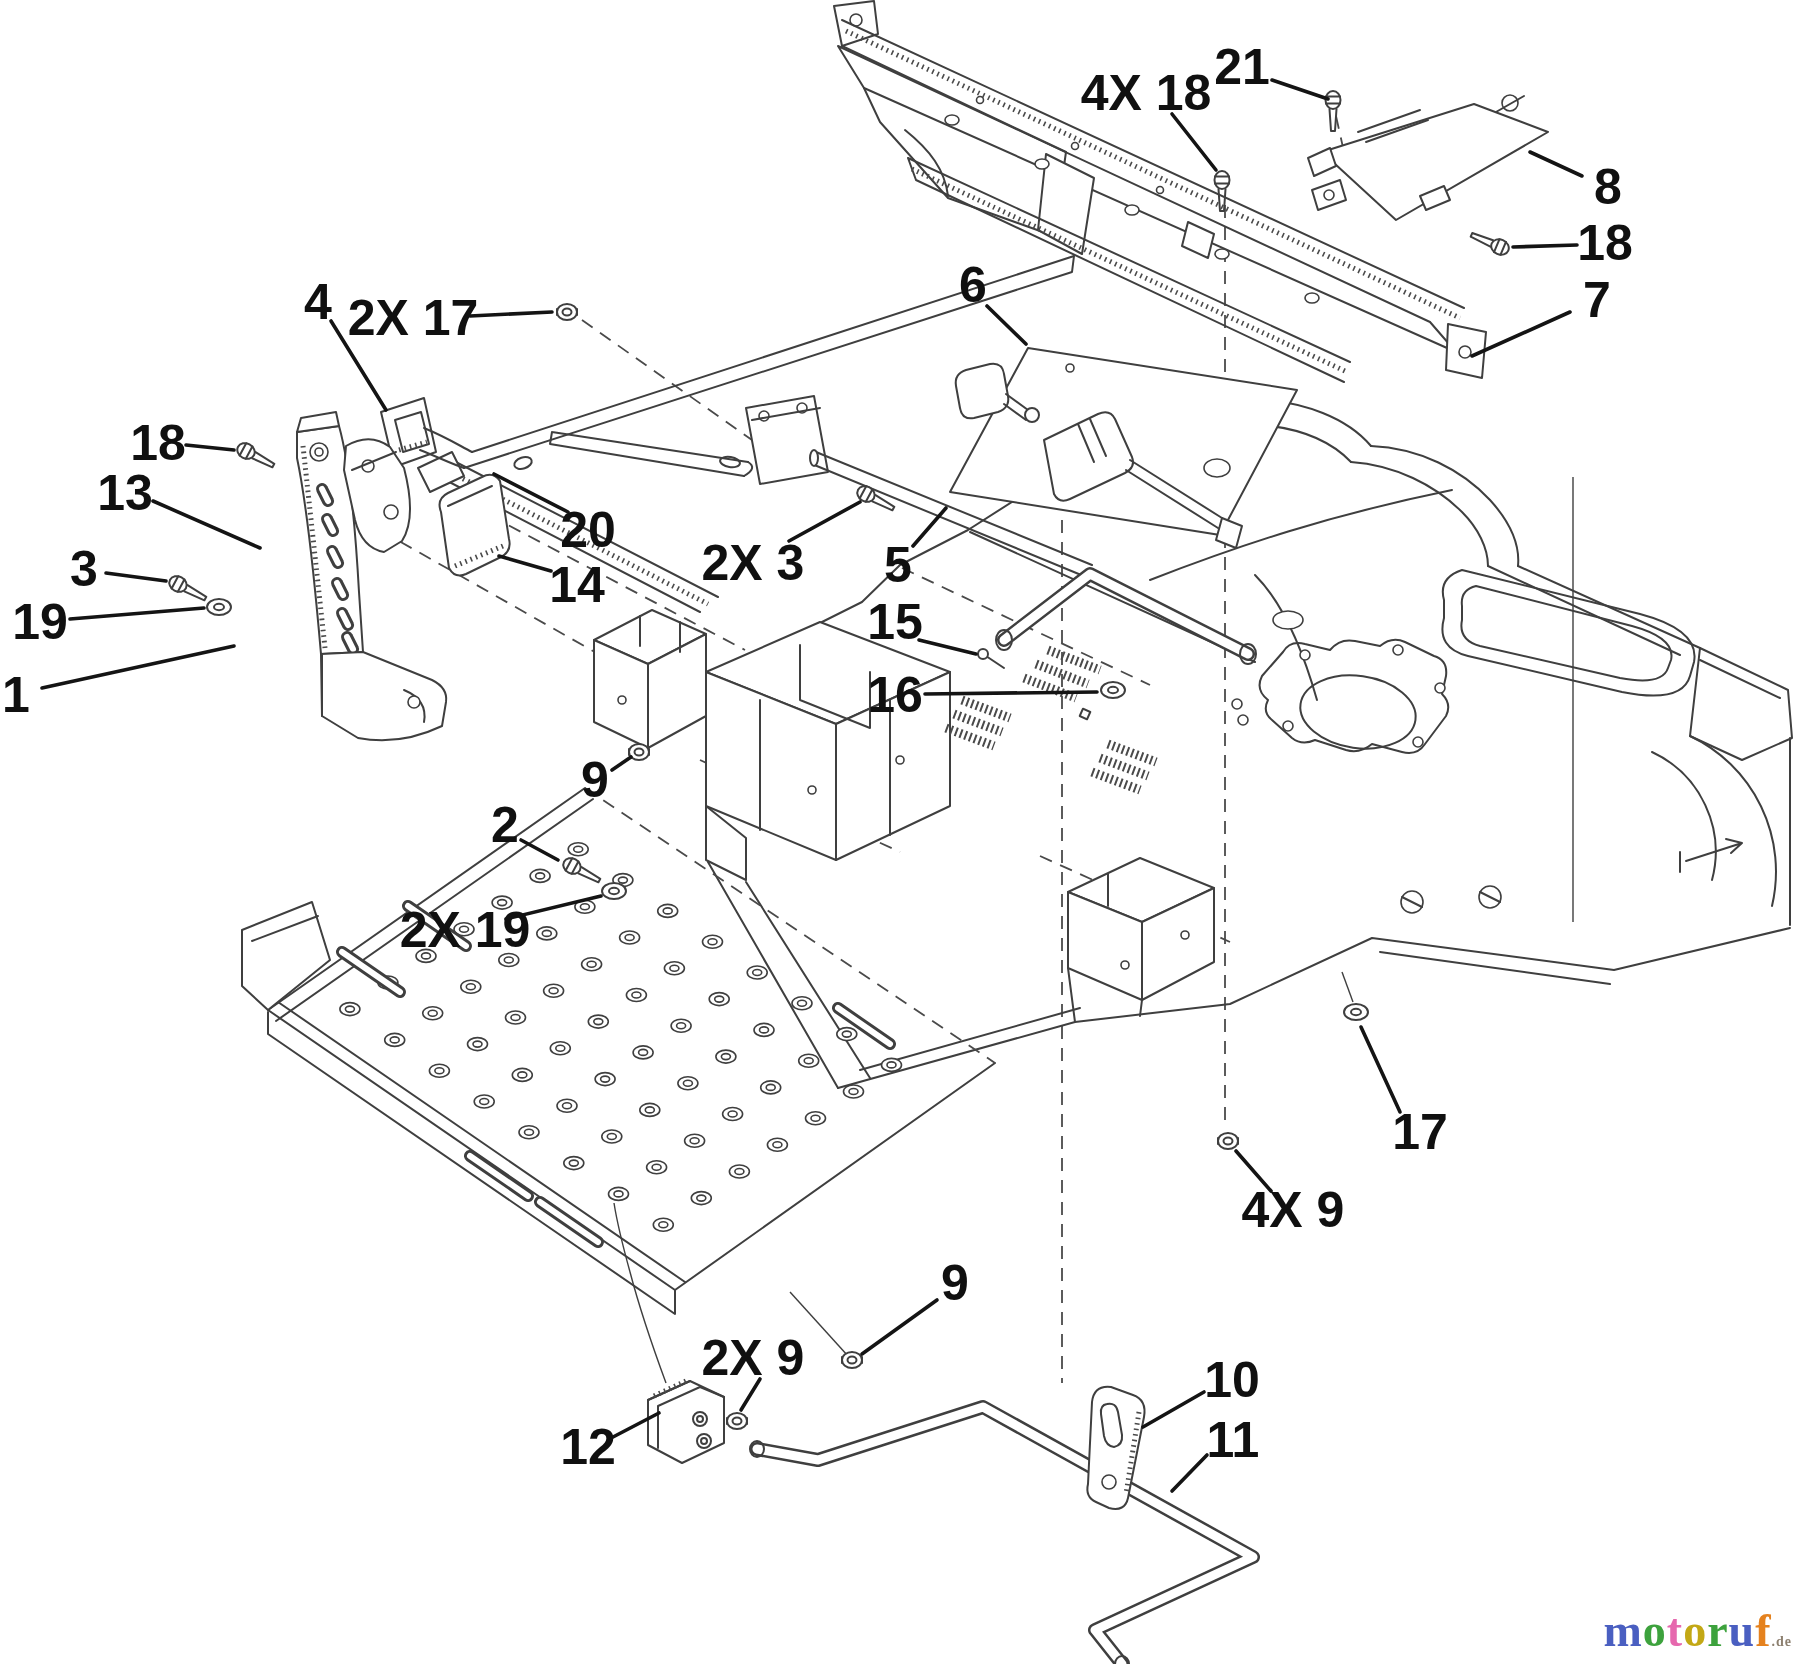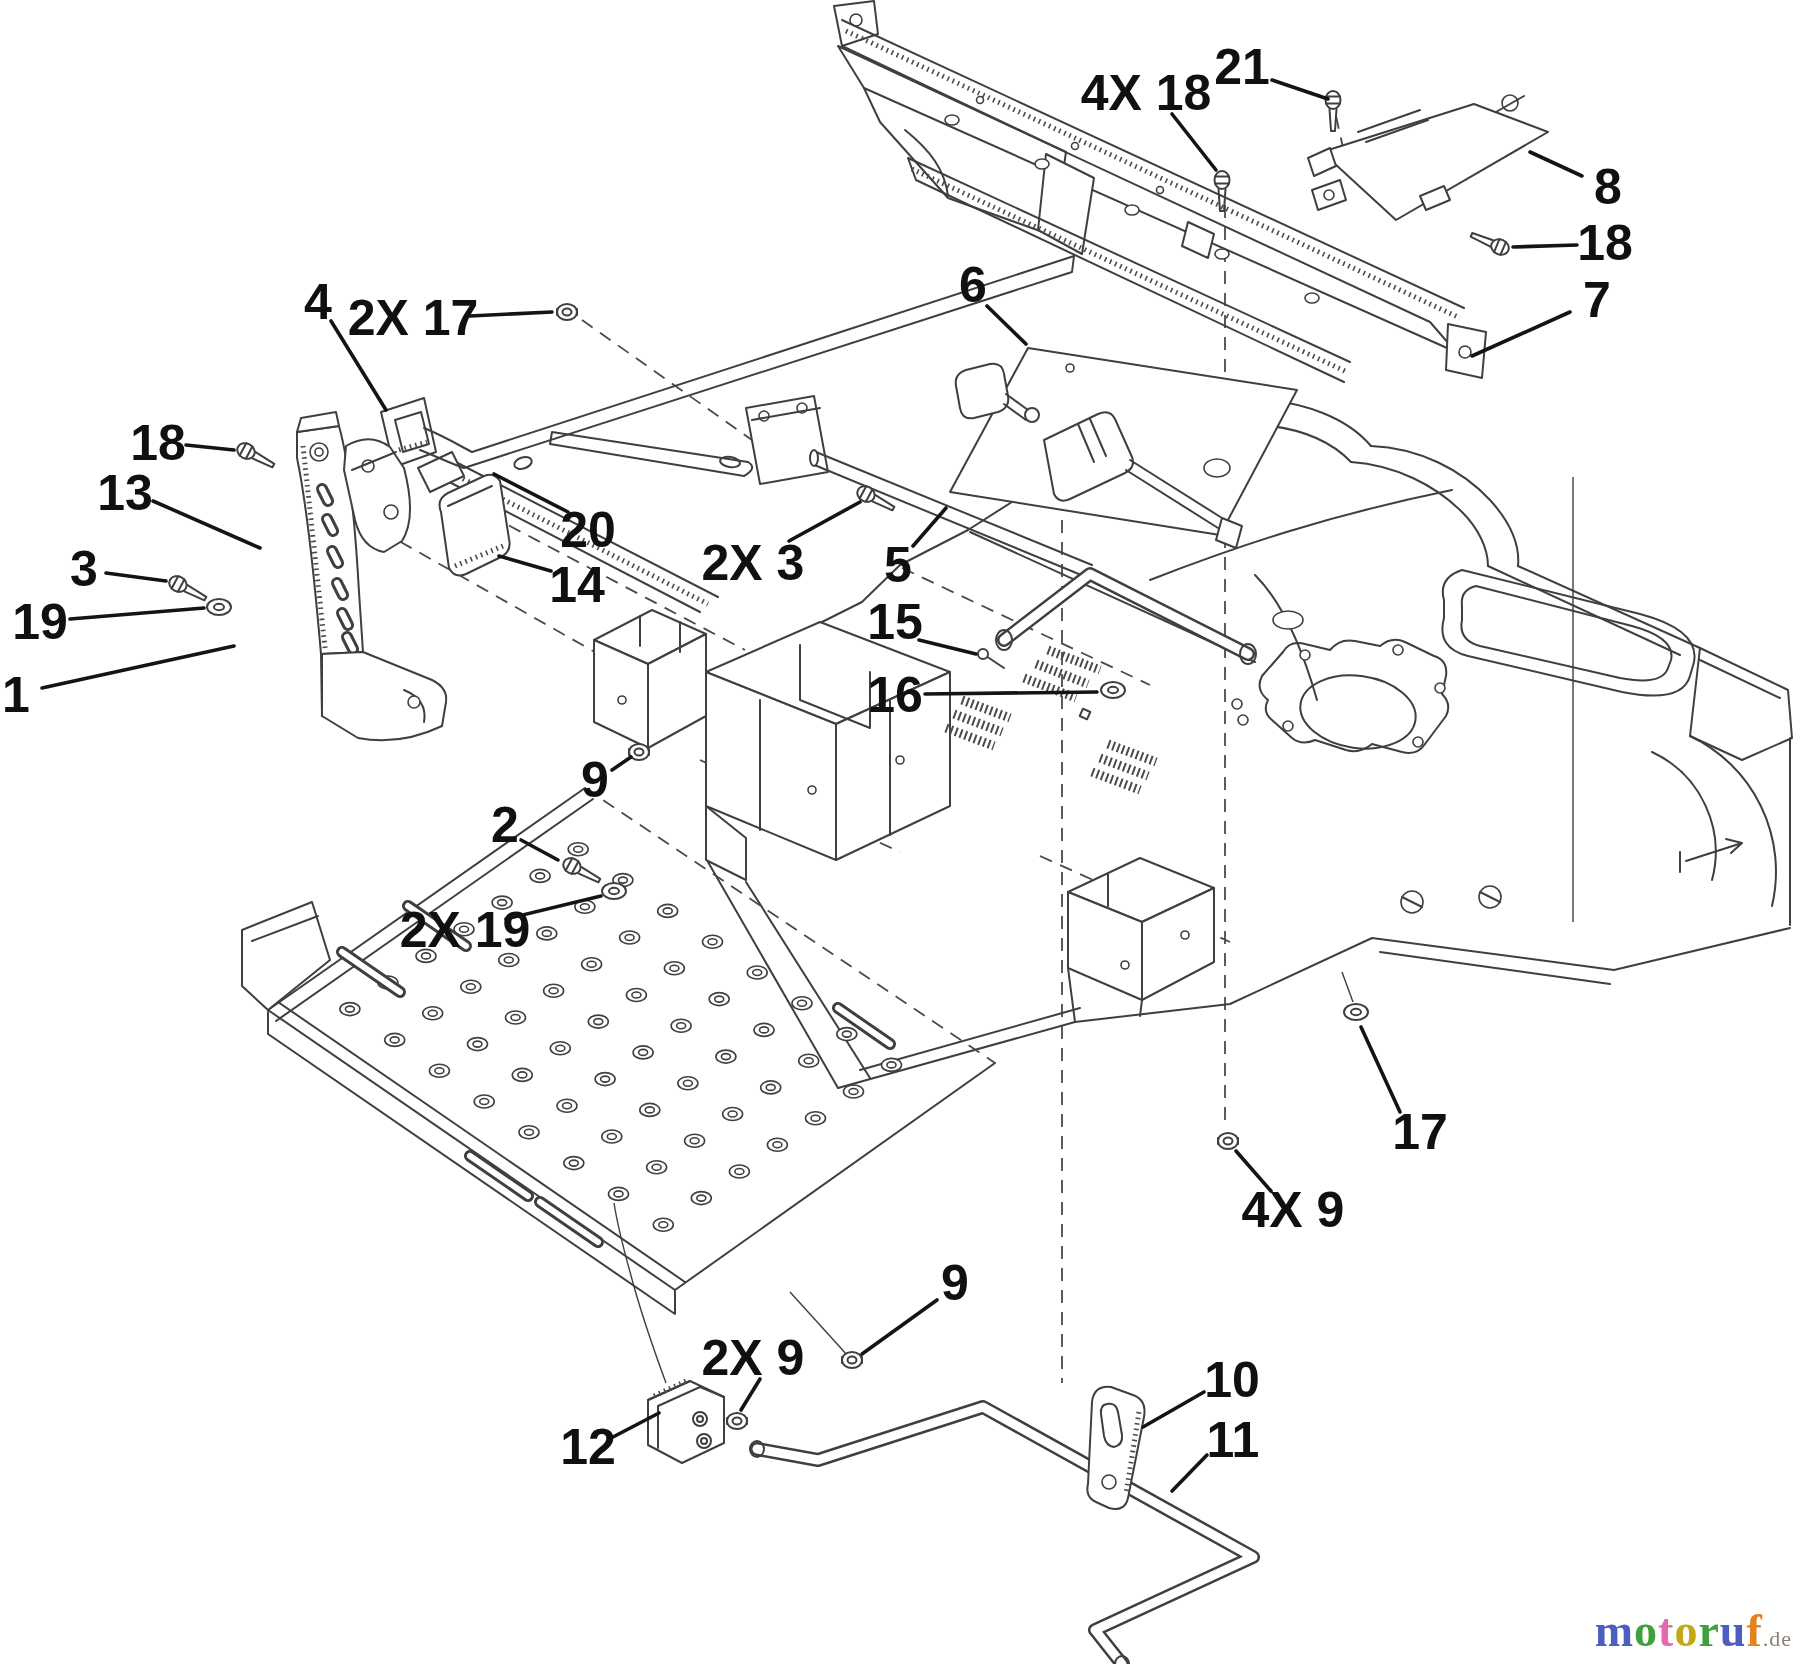--- a/index.html
+++ b/index.html
@@ -14,21 +14,21 @@
   .tube{stroke:#3f3f3f;stroke-width:14;fill:none;stroke-linecap:round;stroke-linejoin:round;}
   .tubein{stroke:#ffffff;stroke-width:9;fill:none;stroke-linecap:round;stroke-linejoin:round;}
   .slot{stroke:#3f3f3f;stroke-width:12;stroke-linecap:round;}
   .slotin{stroke:#ffffff;stroke-width:6;stroke-linecap:round;}
   .rib{stroke:#4a4a4a;stroke-width:9;stroke-dasharray:2 3;}
   .co{font:700 50px "Liberation Sans",sans-serif;fill:#101010;}
   .leader{stroke:#141414;stroke-width:3.6;stroke-linecap:round;}
   .hole{stroke:#3f3f3f;stroke-width:1.6;fill:#ffffff;}
   #watermark{position:absolute;right:8px;bottom:10px;font-family:"Liberation Serif",serif;
              font-weight:bold;font-size:46px;line-height:1;letter-spacing:1px;user-select:none;}
-  #watermark .suffix{font-size:22px;font-weight:normal;}
+  #watermark .suffix{font-size:14px;font-weight:bold;}
 </style>
 </head>
 <body>
 
 <div class="stage">
 <svg width="1800" height="1664" viewBox="0 0 1800 1664">
   <defs>
     <g id="g-bolt">
       <path class="ln" d="M9,-3.5 L31,-2 M9,3.5 L31,2 M31,-2 L31,2"></path>
       <ellipse class="fw" cx="0" cy="0" rx="9" ry="7.5"></ellipse>

